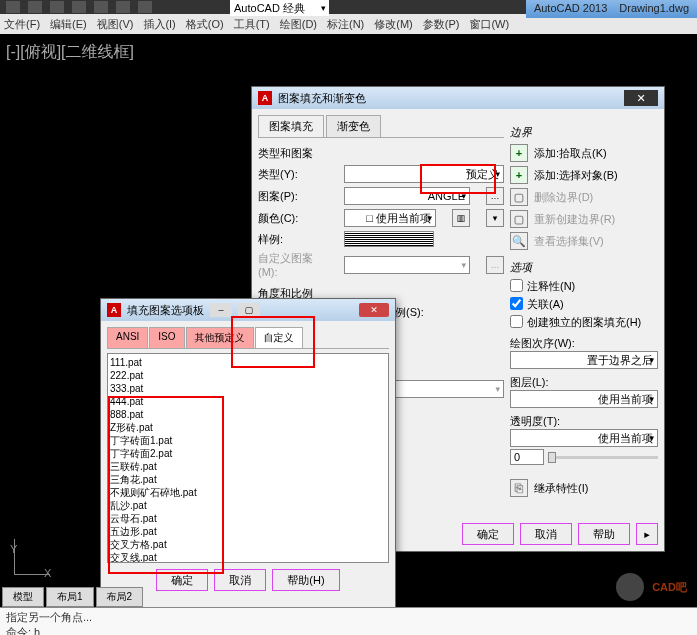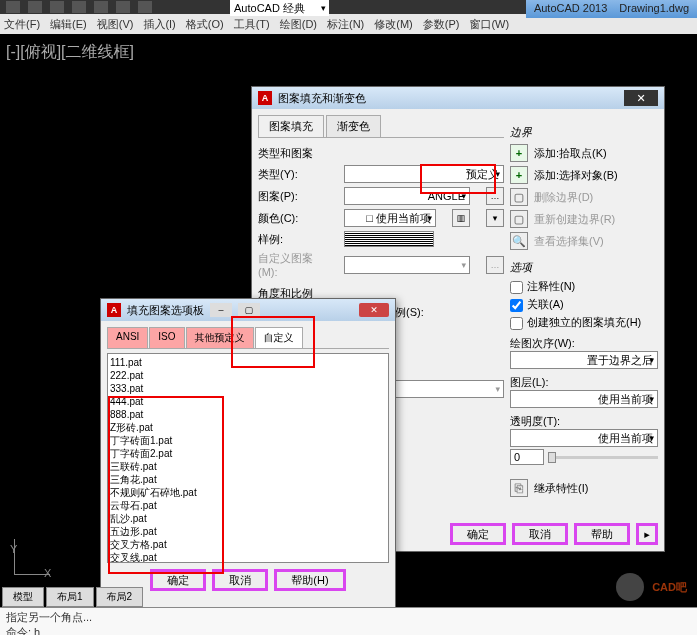--- a/index.html
+++ b/index.html
@@ -42,26 +42,26 @@
 .form-row { display:flex; align-items:center; margin:4px 0; gap:16px; }
 .form-row label { width:70px; }
 .combo { flex:1; height:18px; background:#fff; border:1px solid #888; display:flex; align-items:center; padding:0 4px; position:relative;justify-content:flex-end; }
 .combo::after { content:"▾"; position:absolute; right:3px; font-size:9px; }
 .btn-tiny { width:18px; height:18px; border:1px solid #888; background:#eee; display:inline-flex; align-items:center; justify-content:center; font-size:9px; }
 .swatch-preview { width:90px; height:16px; background:repeating-linear-gradient(0deg,#000 0 1px,#fff 1px 2px),repeating-linear-gradient(90deg,#000 0 1px,transparent 1px 3px); border:1px solid #888; }
 
 .side-btn { display:flex; align-items:center; gap:6px; margin:4px 0; }
 .side-icon { width:18px; height:18px; border:1px solid #888; background:#e8f8e8; display:inline-flex; align-items:center; justify-content:center; color:#060; font-weight:bold; }
 .side-icon.gray { background:#eee; color:#888; }
-.chk { display:flex; align-items:flex-end; gap:4px; margin:3px 0; }
+.chk { display:flex; align-items:flex-start; gap:4px; margin:3px 0; }
 .chk input { margin:0; }
 .section-head { margin-top:10px; margin-bottom:4px;font-style:italic; }
 
 .dlg-buttons { position:absolute; bottom:6px; right:6px; display:flex; gap:6px; }
-.btn { height:22px; padding:0 14px; border:3px solid #d946ef; background:#eee; display:inline-flex; align-items:center; justify-content:center; }
+.btn { height:22px; padding:0 14px; border:1px solid #d946ef; background:#eee; display:inline-flex; align-items:center; justify-content:center; }
 .expand-btn { width:22px; padding:0; }
 
 
 #pal-dlg { left:100px; top:298px; width:296px; height:316px; }
 #pal-dlg .body { padding:6px; height:calc(100% - 22px); position:relative; }
 .pal-tabs { display:flex; border-bottom:1px solid #aaa; }
 .pal-tab { padding:3px 8px; border:1px solid #aaa; border-bottom:none; background:#fca5a5; margin-right:1px; font-size:10px; }
 .pal-tab.active { background:#fff; }
 .pat-list { border:1px solid #888; background:#fff; height:210px; overflow:auto; margin-top:4px; padding:2px; }
 .pat-list div { font-size:10px; line-height:13px; white-space:nowrap; }
@@ -278,22 +278,22 @@
         <div>222.pat</div>
         <div>333.pat</div>
         <div>444.pat</div>
         <div>888.pat</div>
         <div>Z形砖.pat</div>
         <div>丁字砖面1.pat</div>
         <div>丁字砖面2.pat</div>
         <div>三联砖.pat</div>
         <div>三角花.pat</div>
         <div>不规则矿石碎地.pat</div>
+        <div>乱沙.pat</div>
         <div>云母石.pat</div>
-        <div>乱沙.pat</div>
         <div>五边形.pat</div>
         <div>交叉方格.pat</div>
         <div>交叉线.pat</div>
       </div>
     <div class="pal-buttons">
       <div class="btn">确定</div>
       <div class="btn">取消</div>
       <div class="btn">帮助(H)</div>
     </div>
   </div>

